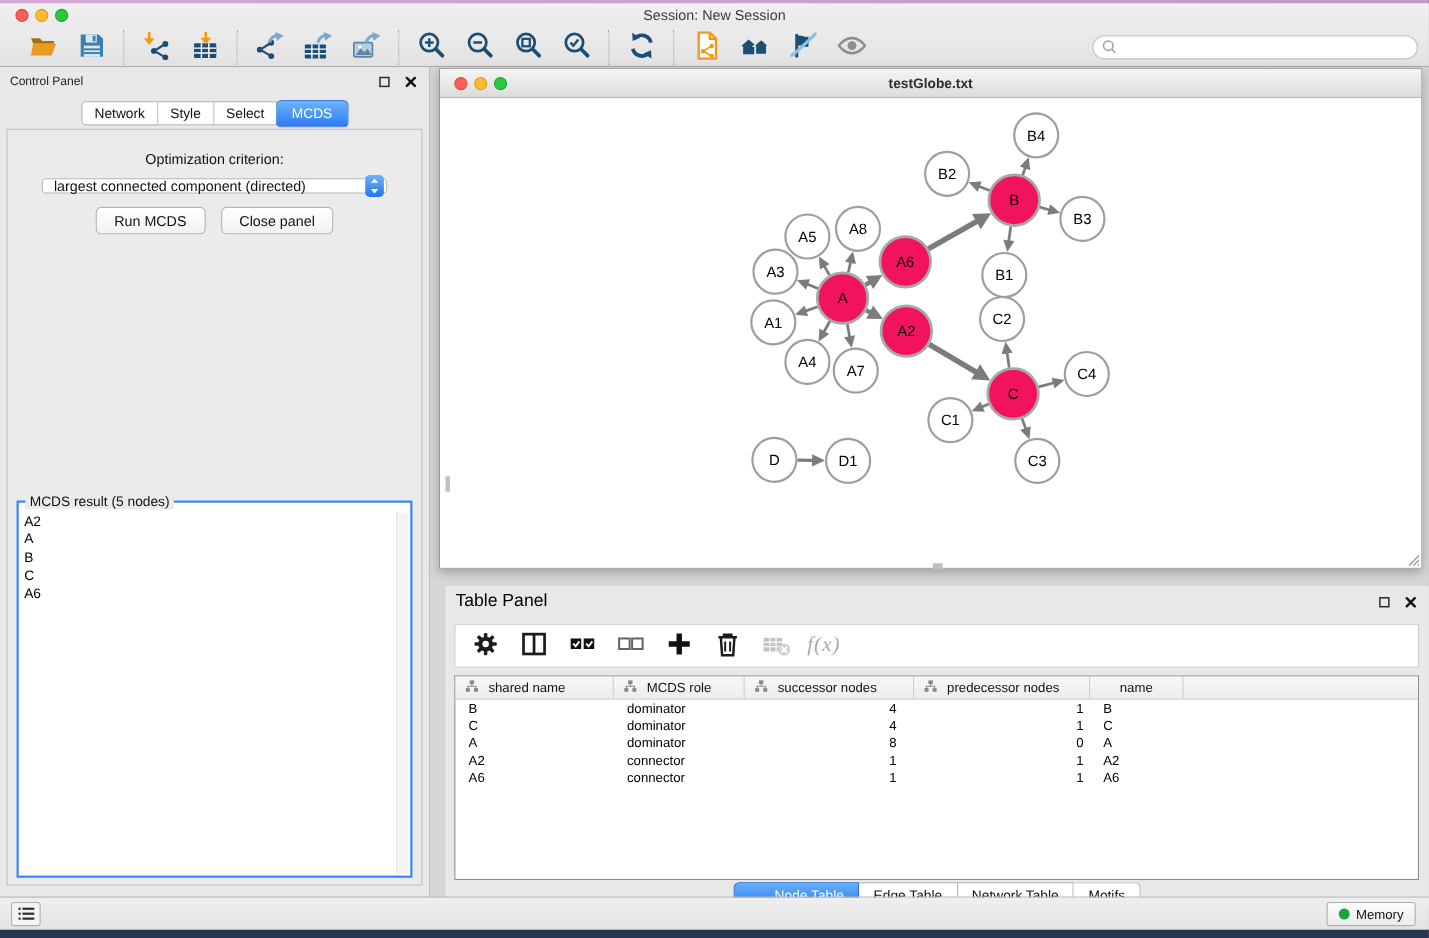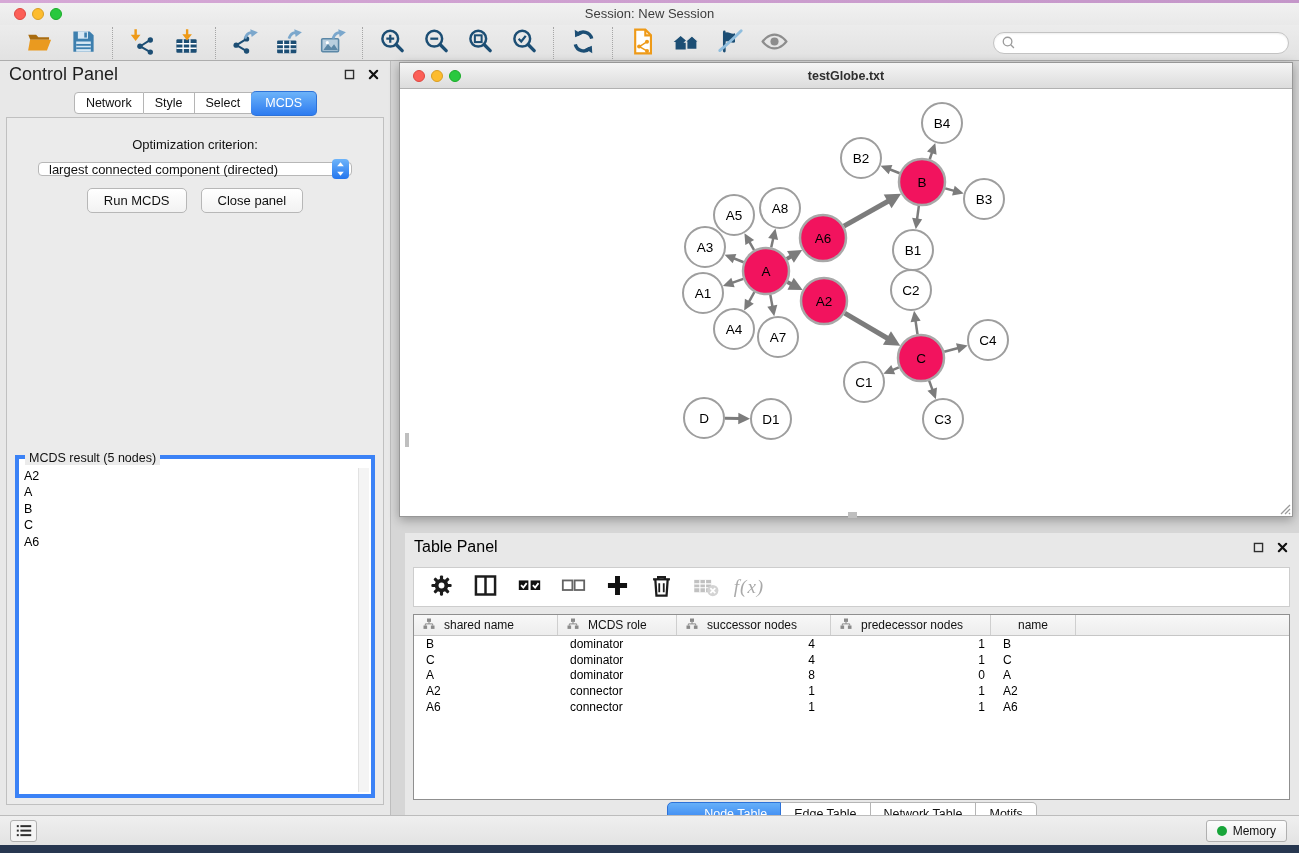--- a/index.html
+++ b/index.html
@@ -33,21 +33,21 @@
     padding:0 7px; box-shadow:inset 0 1px 2px rgba(0,0,0,.07); }
   .search-wrap input { border:none; outline:none; flex:1; font-size:12px; background:transparent; }
 
   
   .main { position:absolute; top:58px; left:0; right:0; bottom:30px; background:#d6d6d6; }
 
   
   .control-panel { position:absolute; left:0; top:0; width:391px; height:100%;
     background:#e8e8e8; border-right:1px solid #bdbdbd; }
   .panel-head { height:26px; display:flex; align-items:center; padding:0 9px; }
-  .panel-head .ph-title { font-size:18px; color:#1d1d1d; }
+  .panel-head .ph-title { font-size:11px; color:#1d1d1d; }
   .ph-icons { margin-left:auto; display:flex; gap:8px; align-items:center; }
   .ph-btn { width:16px; height:16px; background:transparent; border:none; display:flex;
     align-items:center; justify-content:center; }
   .cp-tabs { display:flex; justify-content:center; margin-top:5px; position:relative; z-index:2; }
   .cp-tab { padding:3px 11px; font-size:12.5px; background:#fff; border:1px solid #b5b5b5;
     border-left:none; color:#111; }
   .cp-tab:first-child { border-left:1px solid #b5b5b5; border-radius:4px 0 0 4px; }
   .cp-tab:last-child { border-radius:0 4px 4px 0; }
   .cp-tab.active { background:linear-gradient(#6cb3f9,#2d7bf0); color:#fff;
     border-color:#2d72d8; border-radius:5px; margin:-1px -1px -2px; padding:4px 14px; }
@@ -57,21 +57,21 @@
   .combo { margin:10px auto 0; width:314px; height:14px; background:#fff;
     border:1px solid #b7b7b7; border-radius:4px; display:flex; align-items:center; }
   .combo-text { flex:1; padding:0 10px; font-size:13px; color:#111; white-space:nowrap;
     overflow:hidden; }
   .combo-stepper { width:17px; height:20px; margin-right:2px; border-radius:4px;
     background:linear-gradient(#6db4fa,#2476ee); flex:0 0 auto; }
   .cp-buttons { display:flex; justify-content:center; gap:14px; margin-top:12px; }
   .btn { padding:4px 16px; font-size:13px; color:#111;
     background:linear-gradient(#ffffff,#f2f2f2); border:1px solid #b7b7b7; border-radius:5px; }
   .mcds-result { position:absolute; left:8px; right:8px; top:337px; bottom:6px;
-    border:4px solid #3b82f6; background:#fff; }
+    border:2px solid #3b82f6; background:#fff; }
   .mcds-legend { position:absolute; top:-8px; left:6px; background:#ebebeb; padding:0 4px;
     font-size:12.5px; color:#111; }
   .mcds-list { position:absolute; top:9px; left:3px; right:14px; bottom:3px; overflow:hidden; }
   .mcds-item { font-size:12.5px; line-height:16.4px; color:#000; padding-left:2px; }
   .mcds-vtrack { position:absolute; top:9px; right:2px; bottom:2px; width:11px;
     background:#f4f4f4; border-left:1px solid #e2e2e2; }
 
   
   .right-col { position:absolute; left:392px; top:0; right:0; bottom:0; }
 

